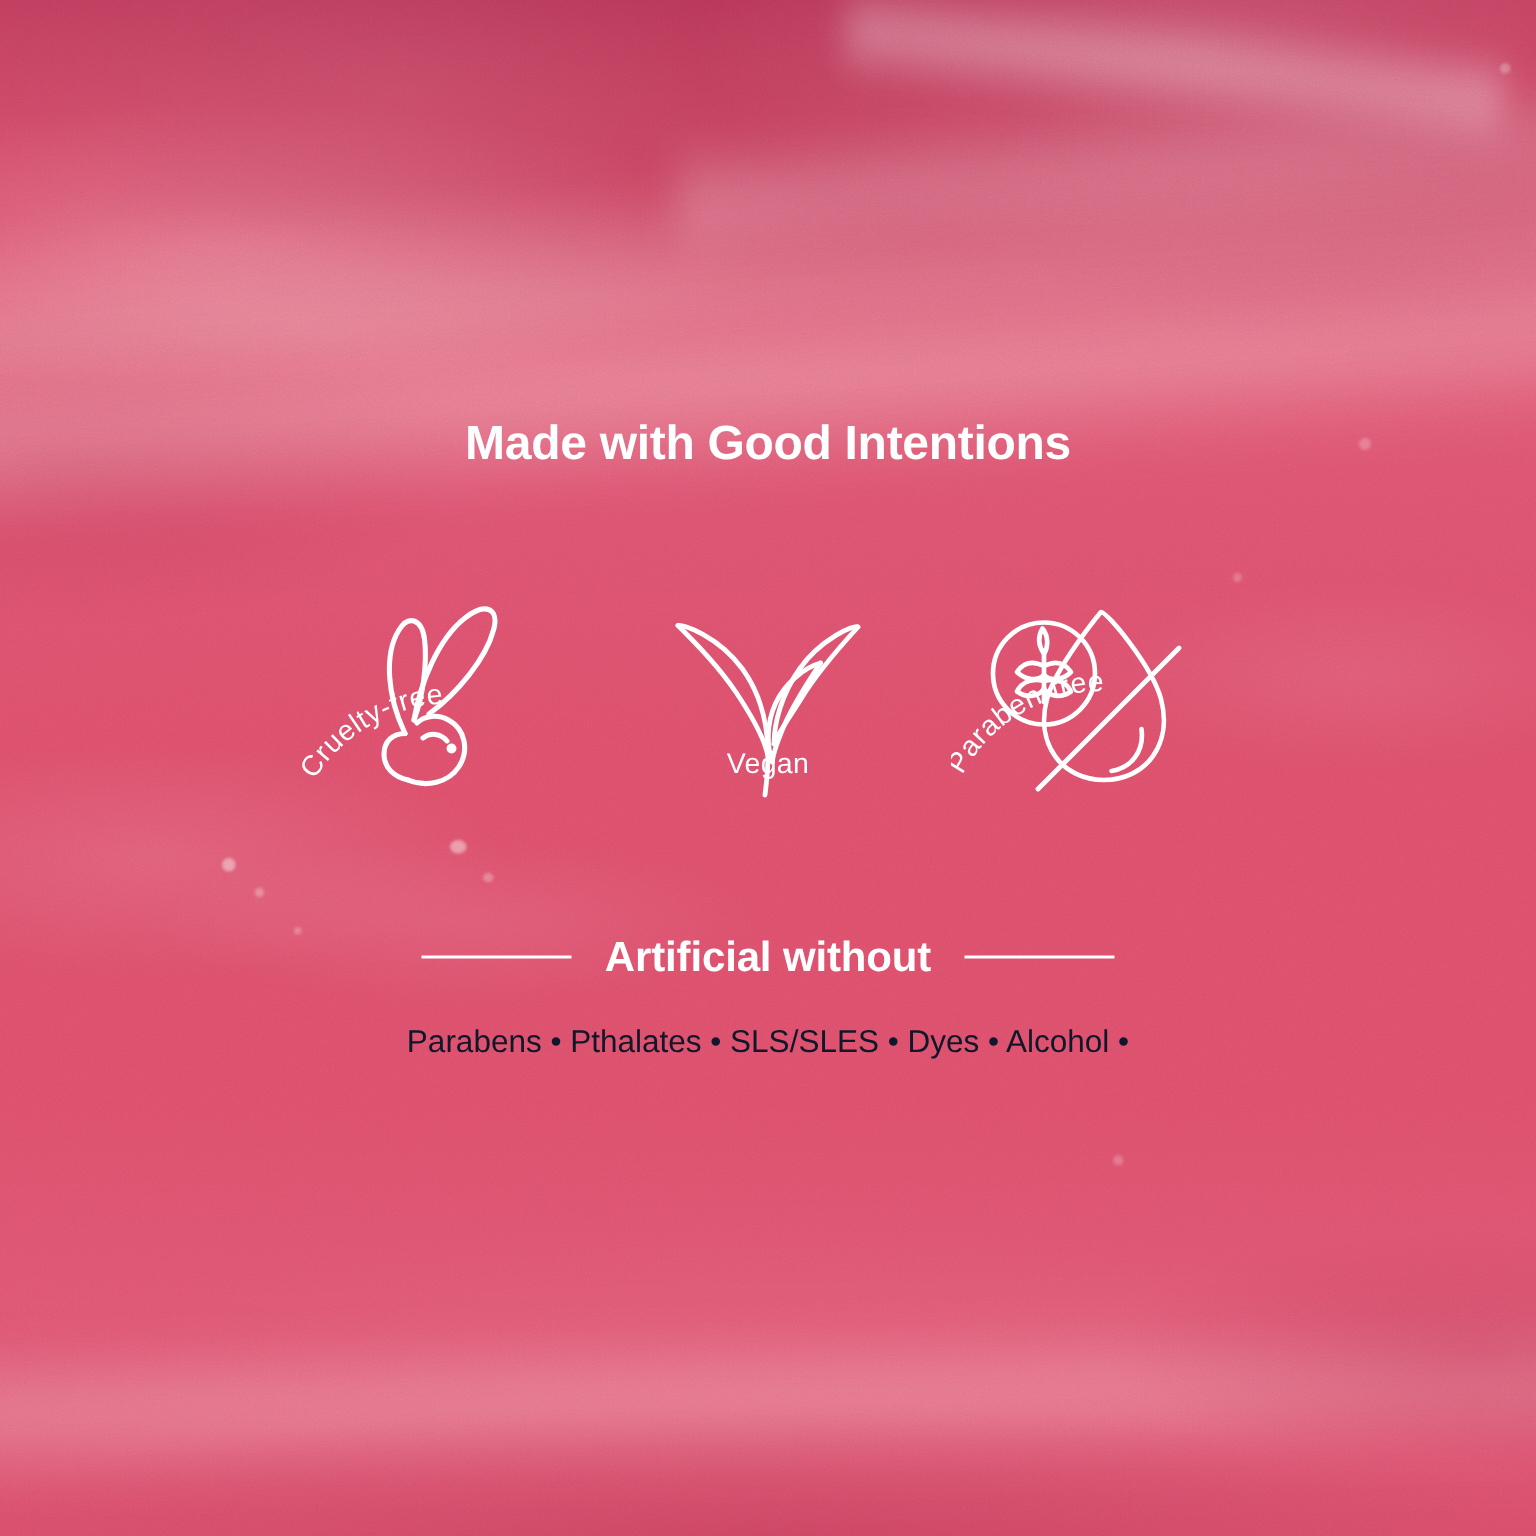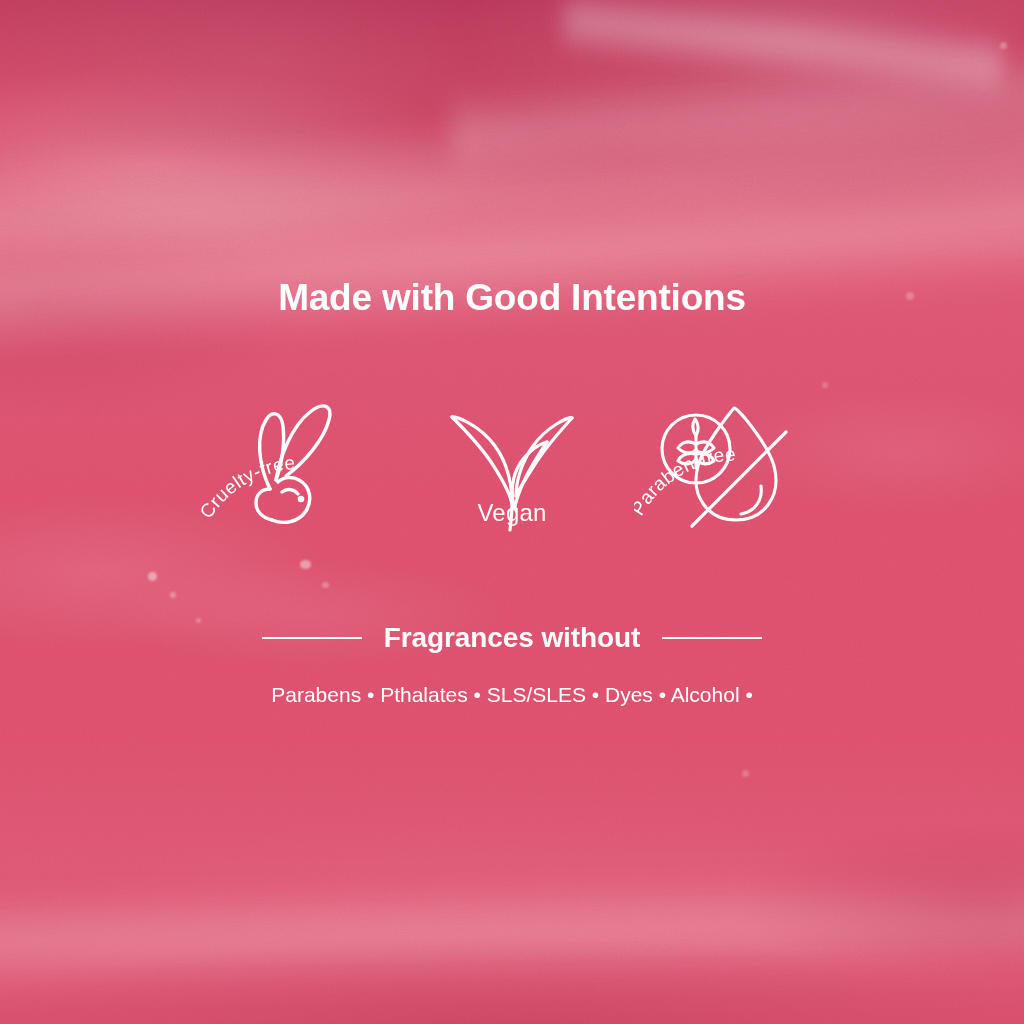--- a/index.html
+++ b/index.html
@@ -155,21 +155,21 @@
     inset: 0;
     color: #ffffff;
   }
 
   #headline {
     position: absolute;
     top: 278px;
     left: 0;
     width: 1024px;
     text-align: center;
-    font-size: 37px;
+    font-size: 32px;
     font-weight: 700;
     letter-spacing: -0.2px;
     line-height: 1.1;
     color: #ffffff;
   }
 
   #badges {
     position: absolute;
     top: 372px;
     left: 200px;
@@ -208,21 +208,21 @@
     font-size: 19px;
     letter-spacing: 0.4px;
   }
 
   .badge-label-flat {
     position: absolute;
     top: 127px;
     left: 0;
     width: 190px;
     text-align: center;
-    font-size: 24px;
+    font-size: 19px;
     color: #ffffff;
     letter-spacing: 0.2px;
   }
 
   #formulated-row {
     position: absolute;
     top: 622px;
     left: 0;
     width: 1024px;
     display: flex;
@@ -247,21 +247,21 @@
   }
 
   #excluded {
     position: absolute;
     top: 678px;
     left: 162px;
     width: 700px;
     text-align: center;
     font-size: 21px;
     line-height: 33px;
-    color: #ffffff;
+    color: #0f172a;
     font-weight: 400;
   }
 
   .excl-line {
     display: block;
     white-space: nowrap;
   }
 </style>
 </head>
 <body>
@@ -371,21 +371,21 @@
           <text>
             <textPath href="#arc-paraben" startOffset="4%">Paraben-free</textPath>
           </text>
         </svg>
       </div>
 
     </div>
 
     <div id="formulated-row">
       <span class="rule"></span>
-      <span id="formulated-title">Fragrances without</span>
+      <span id="formulated-title">Artificial without</span>
       <span class="rule"></span>
     </div>
 
     <div id="excluded">
       <span class="excl-line">Parabens • Pthalates • SLS/SLES • Dyes • Alcohol •</span>
     </div>
 
   </div>
 </div>
 

